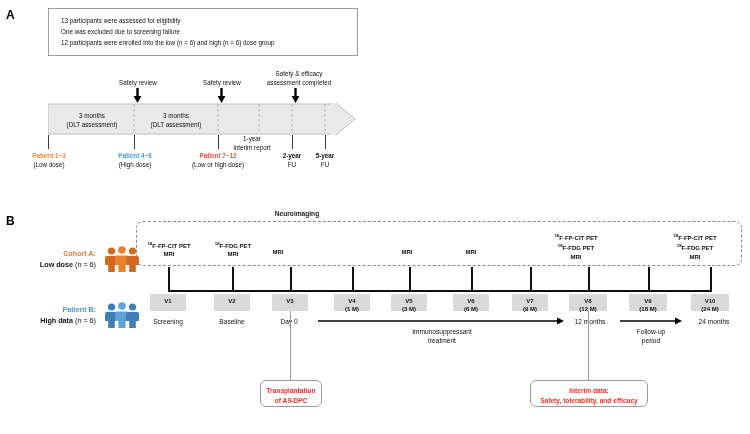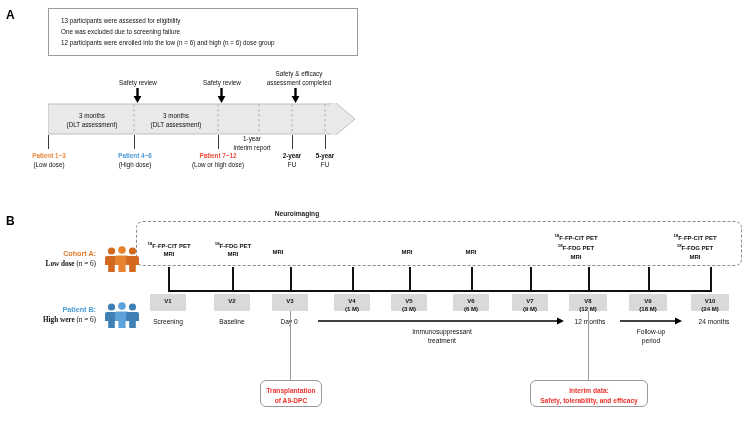--- a/index.html
+++ b/index.html
@@ -94,21 +94,21 @@
     gap: 9px;
   }
   .cohort-text {
     text-align: right;
     font-size: 7.2px;
     line-height: 11px;
     white-space: nowrap;
     width: 82px;
   }
   .cohort-text .c-name { font-weight: bold; }
-  .cohort-text .c-dose { font-weight: bold; color: #111; font-family: Liberation Serif, serif; }
+  .cohort-text .c-dose { font-weight: bold; color: #111; }
   .cohort-text .c-dose em { font-weight: normal; font-style: normal; }
   .people { width: 34px; height: 26px; }
 
   #neuro-title {
     position: absolute;
     left: 0; right: 0;
     top: 0;
     text-align: center;
     font-size: 6.6px;
     font-weight: bold;
@@ -310,21 +310,21 @@
       <circle cx="17" cy="4" r="3.8" fill="#E8822E"></circle>
       <path d="M12 9.5 h10 a2 2 0 0 1 2 2 v7.5 h-3.4 v7 h-7.2 v-7 H10 v-7.5 a2 2 0 0 1 2 -2 z" fill="#E8822E"></path>
       <circle cx="27.5" cy="5" r="3.6" fill="#D2691E"></circle>
       <path d="M23 10 h9 a2 2 0 0 1 2 2 v7 h-3.2 v7 h-6.6 v-7 H21 v-7 a2 2 0 0 1 2 -2 z" fill="#D2691E"></path>
     </svg>
   </div>
 
   <div class="cohort" style="left:14px; top:92px;">
     <div class="cohort-text">
       <div class="c-name" style="color:#4A9BD4">Patient B:</div>
-      <div class="c-dose"><span>High were</span><em> (n = 6)</em></div>
+      <div class="c-dose"><span>High data</span><em> (n = 6)</em></div>
     </div>
     <svg class="people" viewBox="0 0 34 26">
       <circle cx="6.5" cy="5" r="3.6" fill="#3E7FB5"></circle>
       <path d="M2 10 h9 a2 2 0 0 1 2 2 v7 h-3.2 v7 h-6.6 v-7 H0 v-7 a2 2 0 0 1 2 -2 z" fill="#3E7FB5"></path>
       <circle cx="17" cy="4" r="3.8" fill="#5BA3DA"></circle>
       <path d="M12 9.5 h10 a2 2 0 0 1 2 2 v7.5 h-3.4 v7 h-7.2 v-7 H10 v-7.5 a2 2 0 0 1 2 -2 z" fill="#5BA3DA"></path>
       <circle cx="27.5" cy="5" r="3.6" fill="#3E7FB5"></circle>
       <path d="M23 10 h9 a2 2 0 0 1 2 2 v7 h-3.2 v7 h-6.6 v-7 H21 v-7 a2 2 0 0 1 2 -2 z" fill="#3E7FB5"></path>
     </svg>
   </div>

